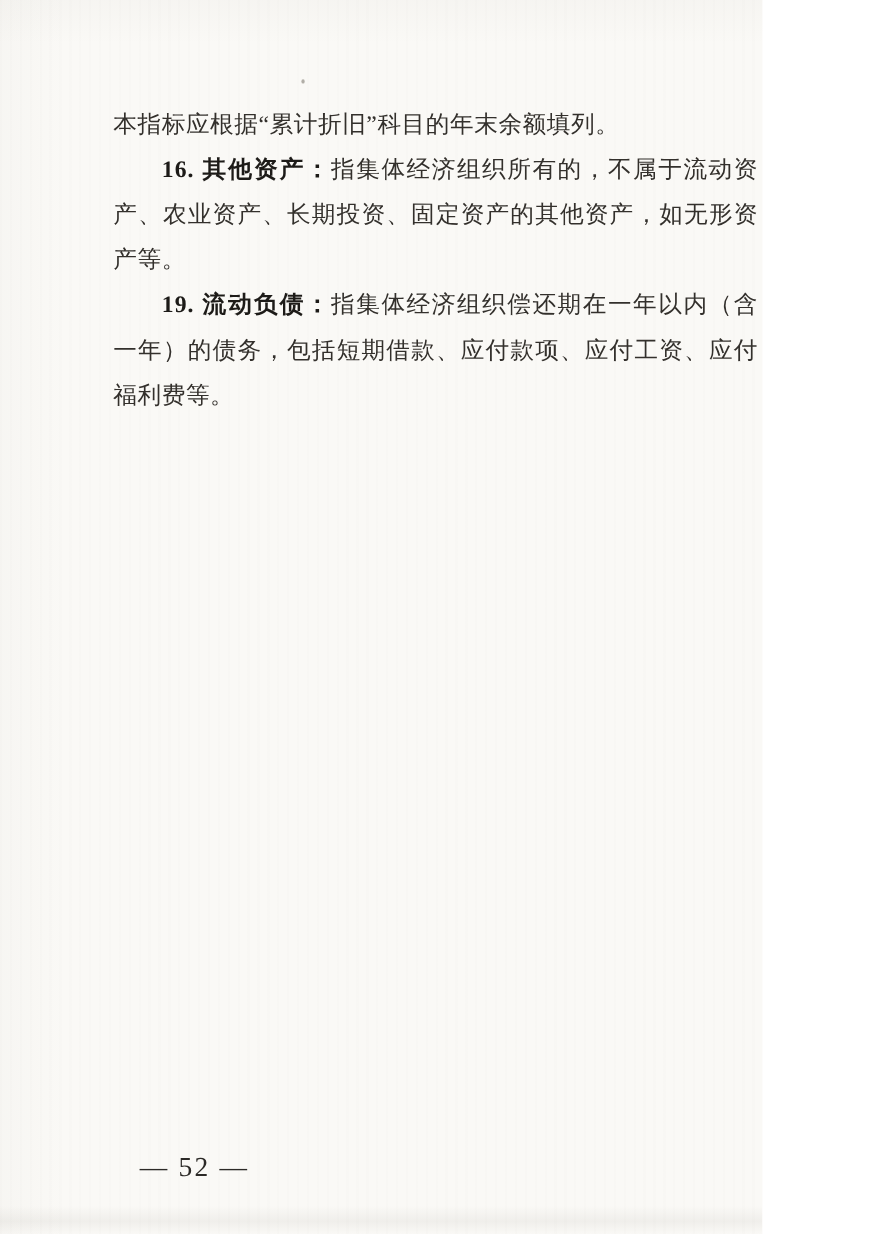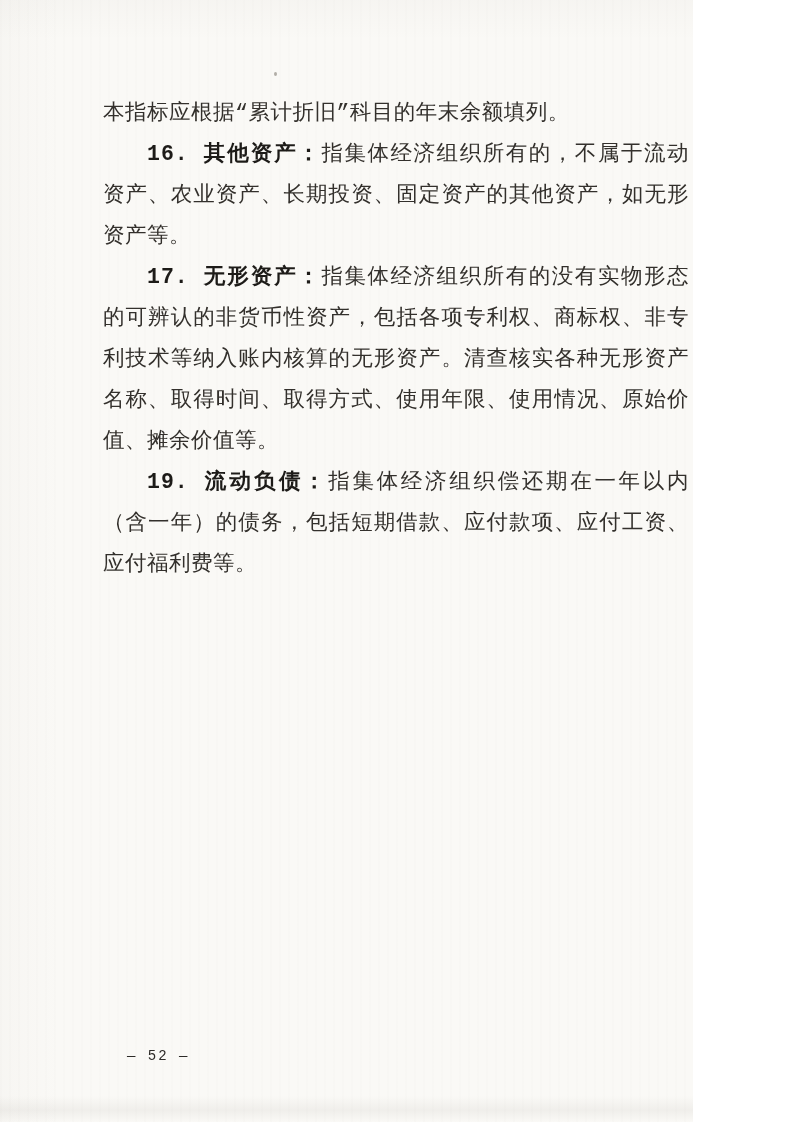--- a/index.html
+++ b/index.html
@@ -10,21 +10,21 @@
   .page {
     position: relative;
     width: 693px;
     height: 1122px;
     overflow: hidden;
     background: #faf9f6;
     background-image:
       linear-gradient(90deg, rgba(120,110,95,0.025) 0, rgba(0,0,0,0) 60px),
       linear-gradient(180deg, rgba(120,110,95,0.03) 0, rgba(0,0,0,0) 40px),
       repeating-linear-gradient(90deg, rgba(90,85,75,0.012) 0 2px, rgba(0,0,0,0) 2px 9px);
-    font-family: Liberation Mono, monospace;
+    font-family: Liberation Serif, serif;
     color: #33302c;
   }
   .content {
     position: absolute;
     left: 103px;
     top: 93px;
     width: 586px;
     font-size: 21.5px;
     line-height: 41px;
     text-align: justify;
@@ -40,21 +40,21 @@
   }
   .term {
     font-weight: 700;
     color: #1d1b18;
     letter-spacing: 1px;
   }
   .footer {
     position: absolute;
     left: 127px;
     top: 1048px;
-    font-size: 14px;
+    font-size: 25px;
     letter-spacing: 2px;
     color: #2c2a27;
   }
   .speck {
     position: absolute;
     left: 274px;
     top: 72px;
     width: 3px;
     height: 4px;
     background: #8a857c;
@@ -73,21 +73,20 @@
 </head>
 <body>
 
 <div class="page">
   <div class="speck"></div>
 
   <div class="content">
     <p class="para no-indent">本指标应根据“累计折旧”科目的年末余额填列。</p>
     <div>
         <p class="para"><strong class="term">16. 其他资产：</strong><span>指集体经济组织所有的，不属于流动资产、农业资产、长期投资、固定资产的其他资产，如无形资产等。</span></p>
-        <p class="para"><strong class="term">17. 无形资产：</strong><span>指集体经济组织所有的没有实物形态的可辨认的非货币性资产，包括各项专利权、商标权、非专利技术等纳入账内核算的无形资产。清查核实各种无形资产名称、取得时间、取得方式、使用年限、使用情况、原始价值、摊余价值等。</span></p>
         <p class="para"><strong class="term">19. 流动负债：</strong><span>指集体经济组织偿还期在一年以内（含一年）的债务，包括短期借款、应付款项、应付工资、应付福利费等。</span></p>
         <p class="para"></p>
       </div>
   </div>
 
   <div class="footer">— 52 —</div>
 
   <div class="bottom-shade"></div>
 </div>
 

